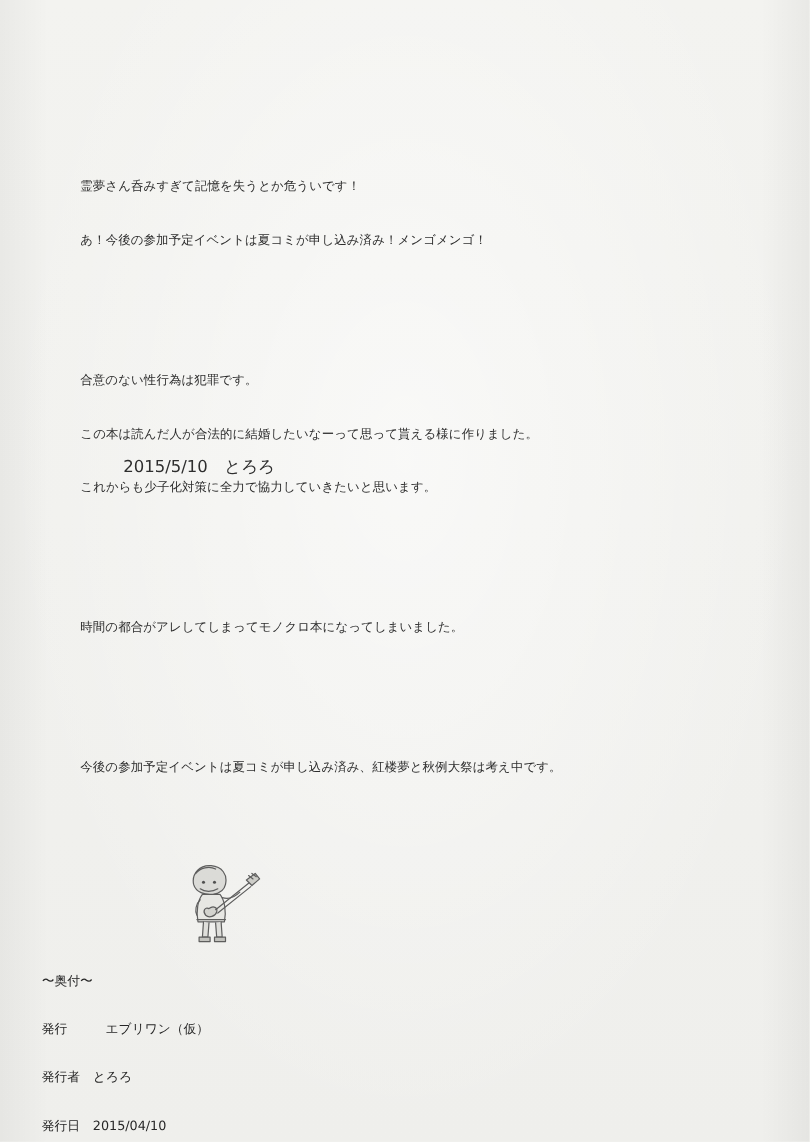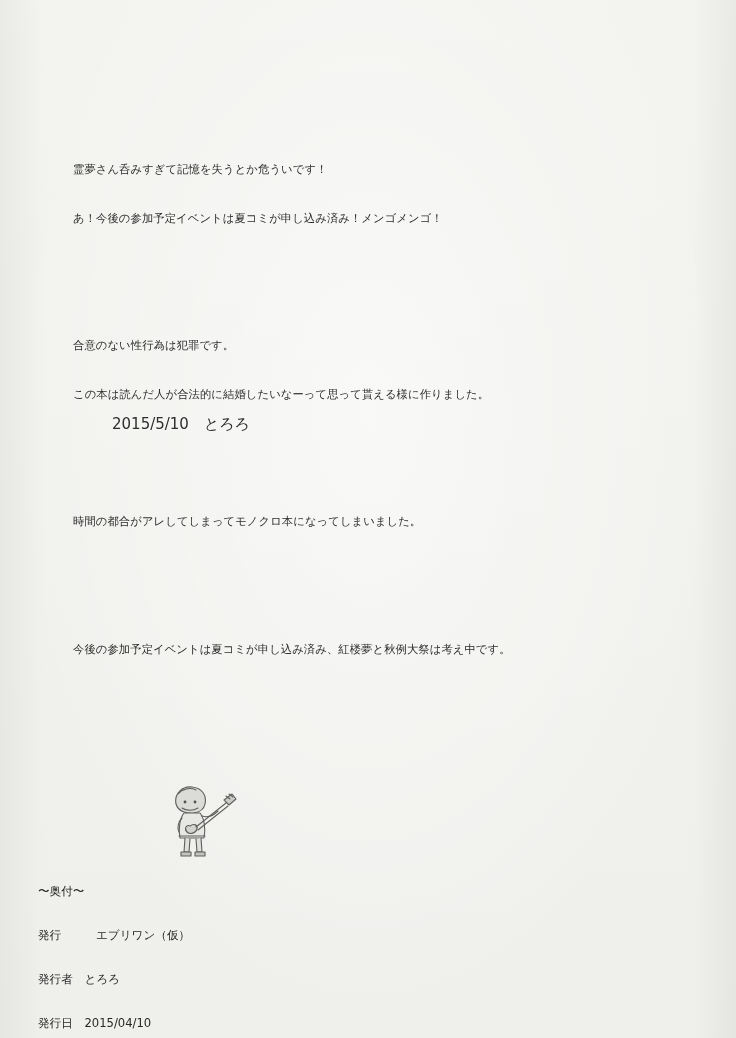--- a/index.html
+++ b/index.html
@@ -92,20 +92,21 @@
 <div class="page"></div>
 
 <div class="afterword">
   <p class="block">
     <span class="line">霊夢さん呑みすぎて記憶を失うとか危ういです！</span>
     <span class="line">あ！今後の参加予定イベントは夏コミが申し込み済み！メンゴメンゴ！</span>
   </p>
   <p class="block">
     <span class="line">合意のない性行為は犯罪です。</span>
     <span class="line">この本は読んだ人が合法的に結婚したいなーって思って貰える様に作りました。</span>
+    <span class="line">これからも少子化対策に全力で協力していきたいと思います。</span>
   </p>
   <p class="block">
     <span class="line">時間の都合がアレしてしまってモノクロ本になってしまいました。</span>
   </p>
   <p class="block">
     <span class="line">今後の参加予定イベントは夏コミが申し込み済み、紅楼夢と秋例大祭は考え中です。</span>
     
     
   </p>
   

